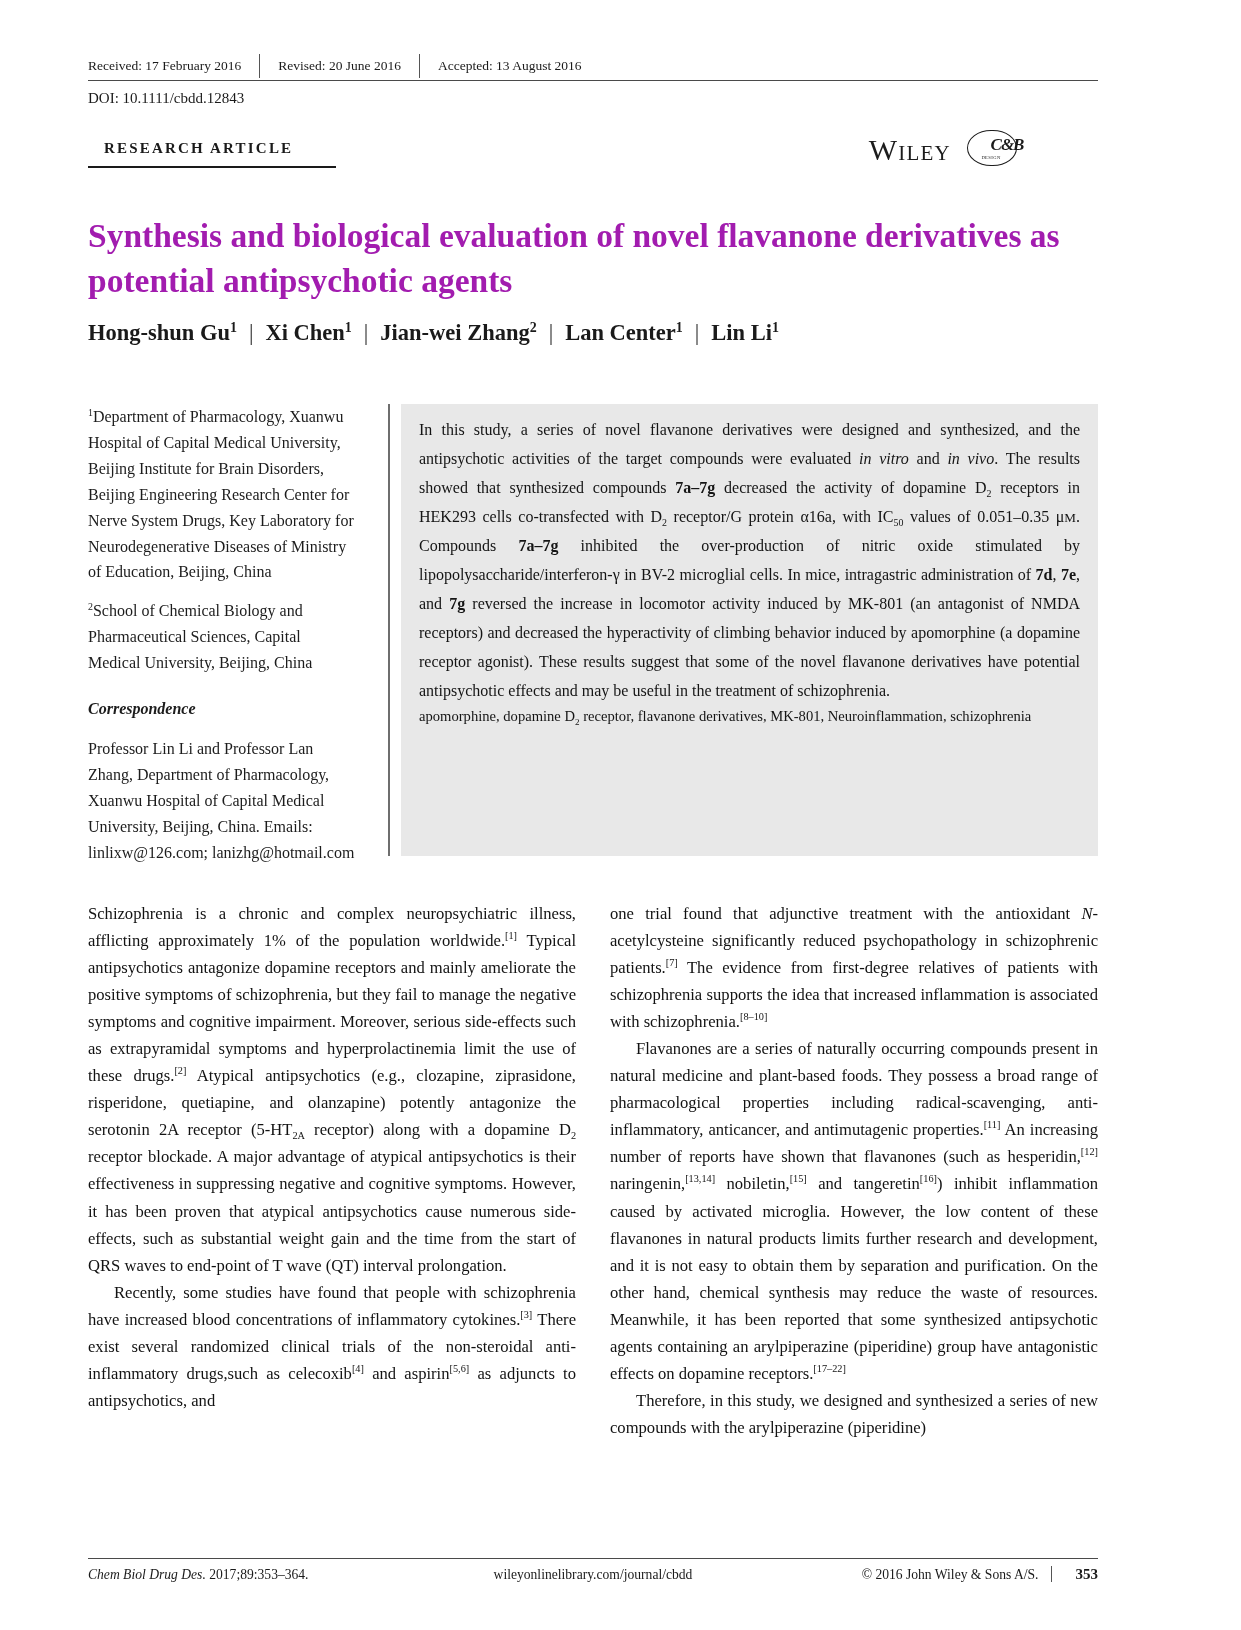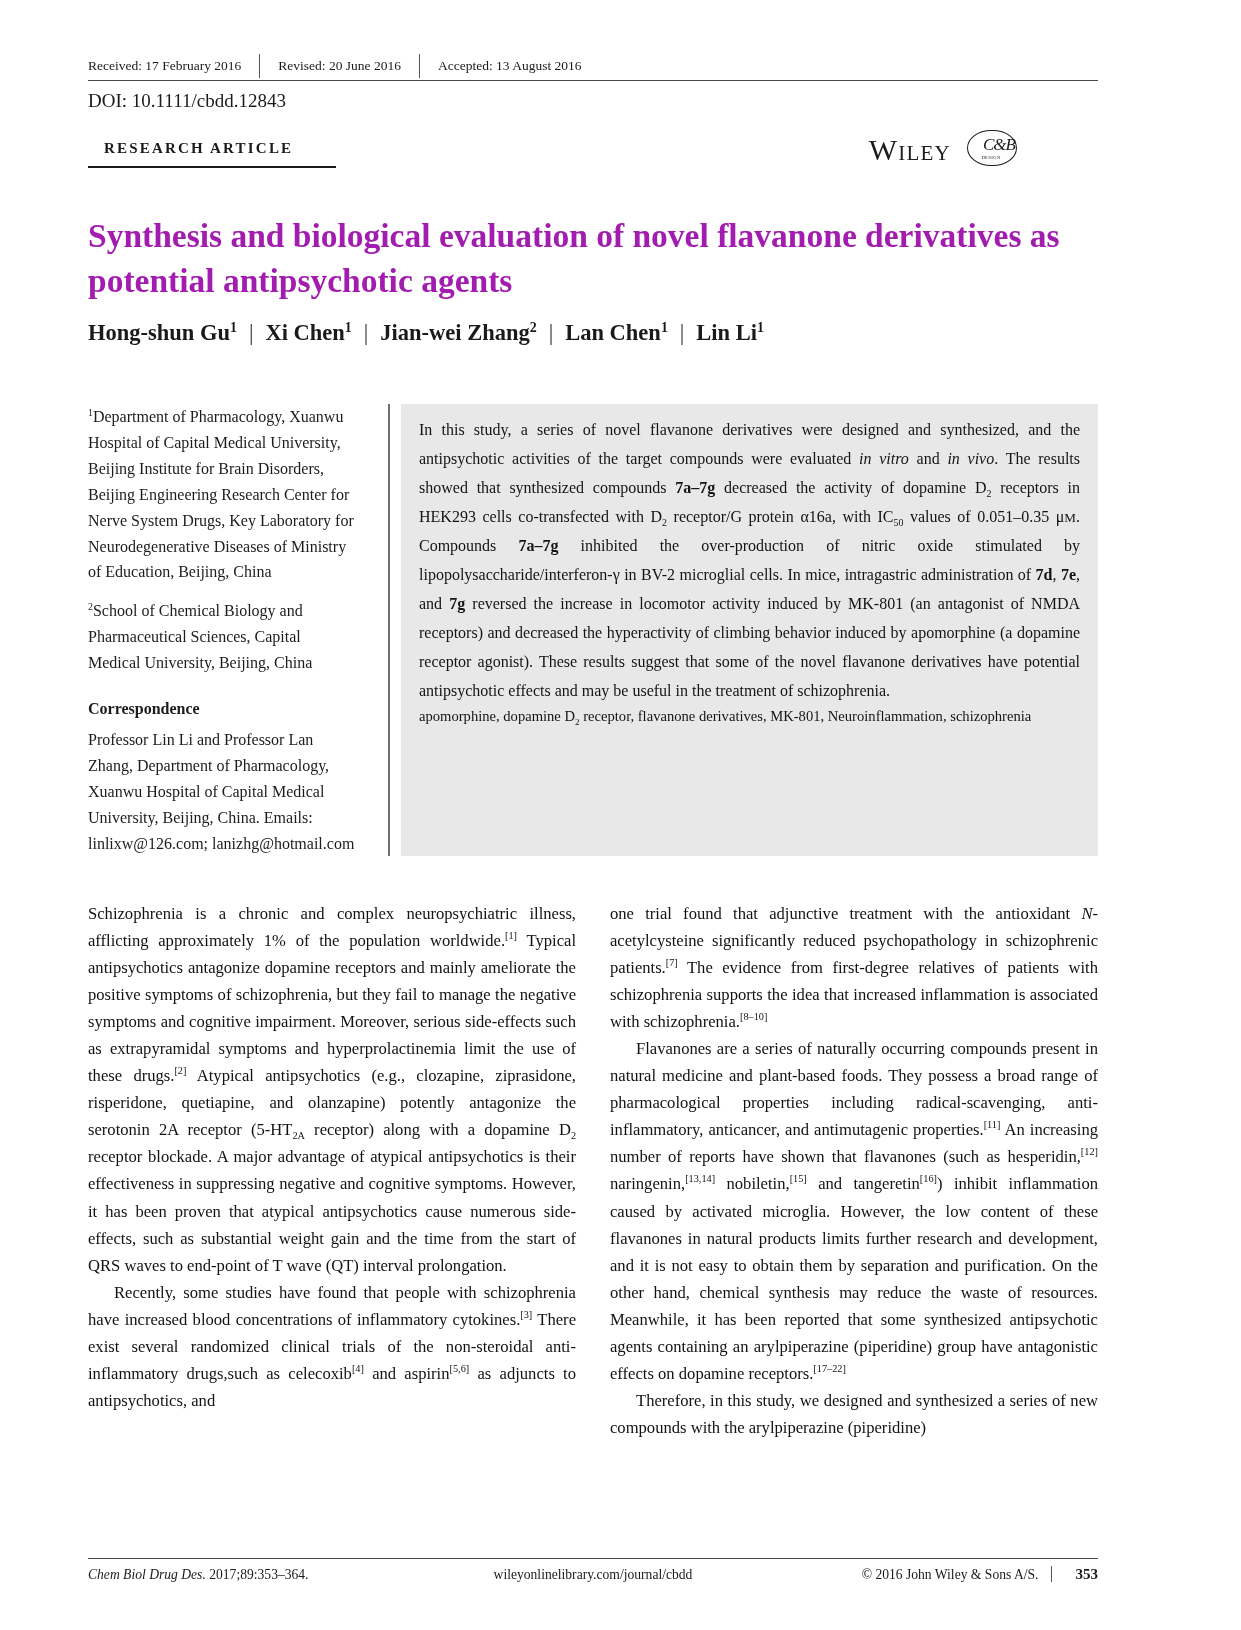--- a/index.html
+++ b/index.html
@@ -49,21 +49,21 @@
     left: 88px;
     top: 80px;
     width: 1010px;
     height: 1px;
     background: #4a4a4a;
   }
   .doi {
     position: absolute;
     left: 88px;
     top: 90px;
-    font-size: 19px;
+    font-size: 15px;
   }
 
   
   .ra {
     position: absolute;
     left: 88px;
     top: 140px;
     font-family: "Liberation Serif", serif;
     font-size: 15px;
     font-weight: bold;
@@ -99,26 +99,26 @@
   }
   .cbdd-logo .oval {
     position: absolute;
     left: 0; top: 2px;
     width: 48px; height: 34px;
     border: 1.6px solid #1c1c1c;
     border-radius: 50% / 52%;
   }
   .cbdd-logo .txt {
     position: absolute;
-    left: 8px; top: 7px;
+    left: 16px; top: 7px;
     width: 48px;
     text-align: center;
     font-family: "Liberation Serif", serif;
     font-style: italic;
-    font-weight: normal;
+    font-weight: bold;
     font-size: 17px;
     letter-spacing: -1px;
   }
   .cbdd-logo .sub {
     position: absolute;
     left: 0; top: 27px;
     width: 48px;
     text-align: center;
     font-size: 4.6px;
     letter-spacing: 0.4px;
@@ -159,21 +159,22 @@
     left: 88px;
     top: 404px;
     width: 268px;
     font-size: 16px;
     line-height: 1.62;
     color: #1c1c1c;
   }
   .affil p { margin: 0 0 13px 0; }
   .affil .corr-h {
     font-weight: bold;
-    margin: 20px 0 5px 0;
+    margin: 20px 0 14px 0;
+    font-style: italic;
   }
 
   
   .abs-rule {
     position: absolute;
     left: 388px;
     top: 404px;
     width: 1.6px;
     height: 452px;
     background: #6e6e6e;
@@ -274,21 +275,21 @@
   <div class="wiley">Wiley</div>
   <div class="cbdd-logo">
     <div class="oval"></div>
     <div class="txt">C&amp;B</div>
     <div class="sub">DESIGN</div>
   </div>
 
   <h1 class="title">Synthesis and biological evaluation of novel flavanone derivatives as potential antipsychotic agents</h1>
 
   <div class="authors">
-    <span><span>Hong-shun Gu</span><sup>1</sup></span><span class="sep">|</span><span><span>Xi Chen</span><sup>1</sup></span><span class="sep">|</span><span><span>Jian-wei Zhang</span><sup>2</sup></span><span class="sep">|</span><span><span>Lan Chen</span><sup>1</sup></span><span class="sep">|</span><span><span>Lin Li</span><sup>1</sup></span>
+    <span><span>Hong-shun Gu</span><sup>1</sup></span><span class="sep">|</span><span><span>Xi Chen</span><sup>1</sup></span><span class="sep">|</span><span><span>Jian-wei Zhang</span><sup>2</sup></span><span class="sep">|</span><span><span>Lan Center</span><sup>1</sup></span><span class="sep">|</span><span><span>Lin Li</span><sup>1</sup></span>
   </div>
 
   <div class="affil">
     <p><sup>1</sup><span>Department of Pharmacology, Xuanwu Hospital of Capital Medical University, Beijing Institute for Brain Disorders, Beijing Engineering Research Center for Nerve System Drugs, Key Laboratory for Neurodegenerative Diseases of Ministry of Education, Beijing, China</span></p>
     <p><sup>2</sup><span>School of Chemical Biology and Pharmaceutical Sciences, Capital Medical University, Beijing, China</span></p>
     <p class="corr-h">Correspondence</p>
     <p>Professor Lin Li and Professor Lan Zhang, Department of Pharmacology, Xuanwu Hospital of Capital Medical University, Beijing, China. Emails: linlixw@126.com; lanizhg@hotmail.com</p>
   </div>
 
   <div class="abs-rule"></div>

